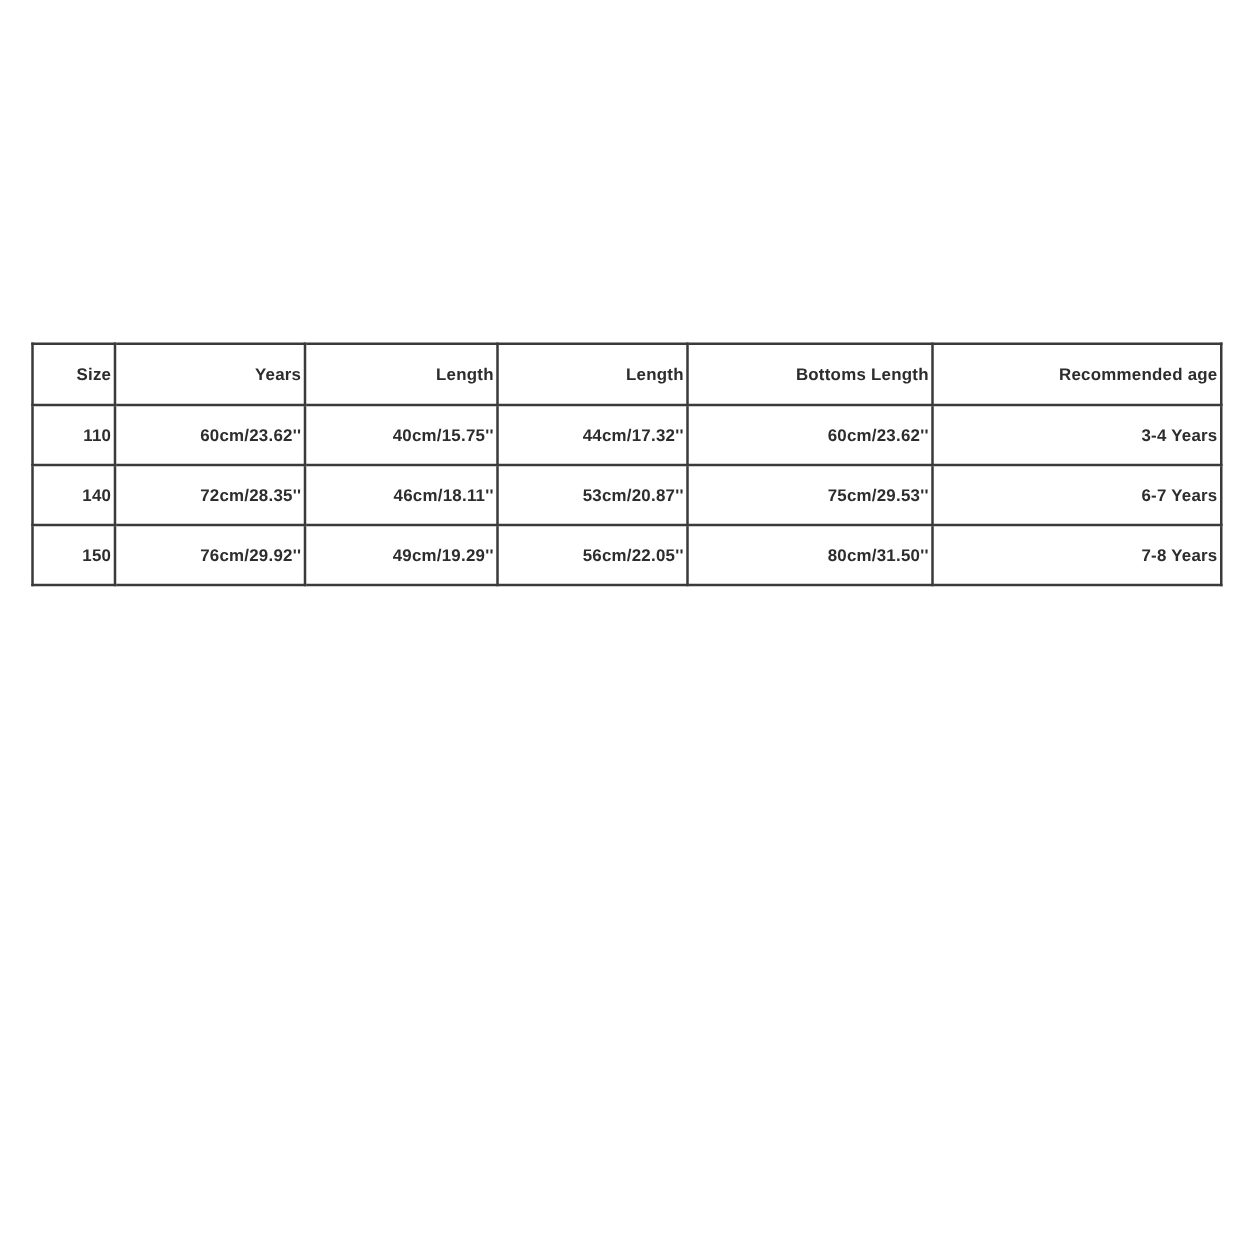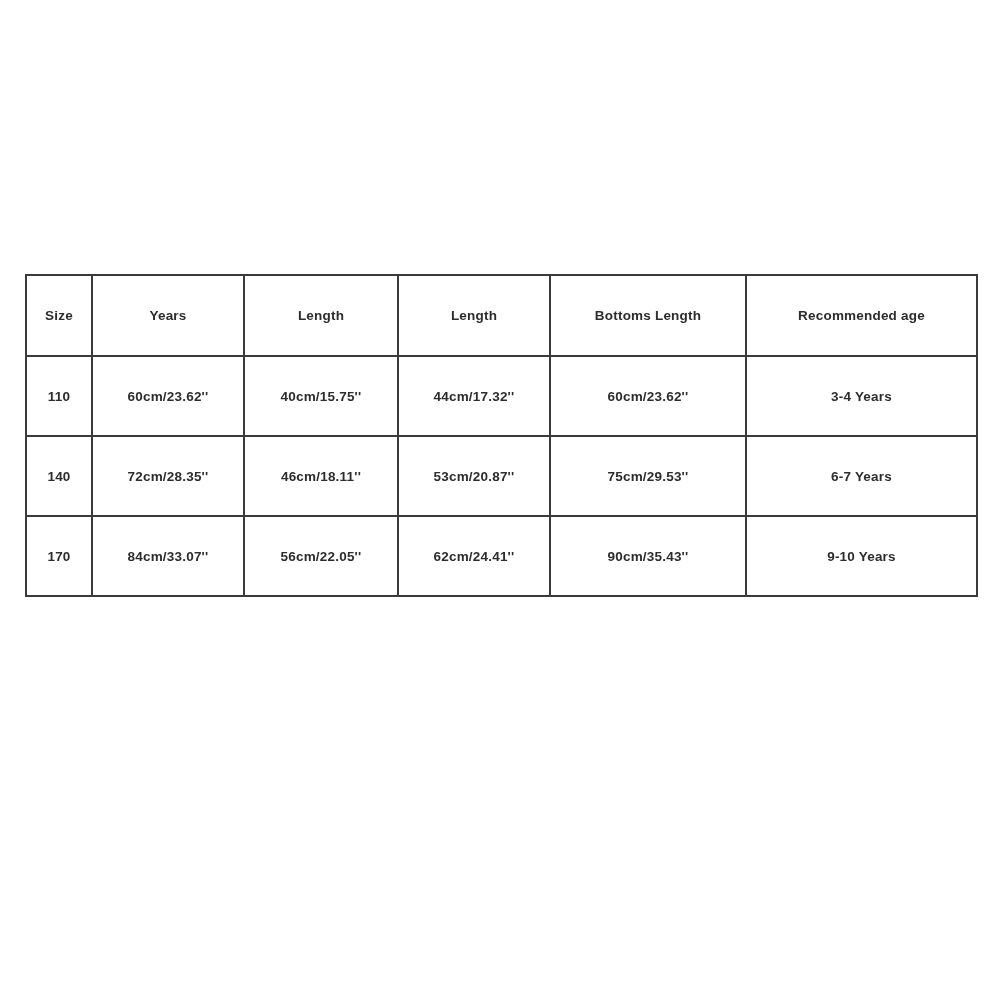--- a/index.html
+++ b/index.html
@@ -18,24 +18,24 @@
   }
   table.size-chart {
     border-collapse: collapse;
     width: 951px;
     table-layout: fixed;
     background: #ffffff;
   }
   table.size-chart th,
   table.size-chart td {
     border: 2px solid #3a3a3a;
-    text-align: center;
+    text-align: right;
     vertical-align: middle;
     height: 46px;
-    padding: 16px 2px;
+    padding: 0 2px;
     font-size: 13.5px;
     font-weight: 700;
     color: #2d2d2d;
     letter-spacing: 0.2px;
     white-space: nowrap;
     overflow: hidden;
   }
   table.size-chart th {
     height: 47px;
   }
@@ -80,22 +80,22 @@
       </tr>
       <tr>
         <td>140</td>
         <td>72cm/28.35''</td>
         <td>46cm/18.11''</td>
         <td>53cm/20.87''</td>
         <td>75cm/29.53''</td>
         <td>6-7 Years</td>
       </tr>
       <tr>
-        <td>170</td>
-        <td>84cm/33.07''</td>
+        <td>150</td>
+        <td>76cm/29.92''</td>
+        <td>49cm/19.29''</td>
         <td>56cm/22.05''</td>
-        <td>62cm/24.41''</td>
-        <td>90cm/35.43''</td>
-        <td>9-10 Years</td>
+        <td>80cm/31.50''</td>
+        <td>7-8 Years</td>
       </tr>
     </tbody>
   </table>
 </div>
 
 </body></html>

